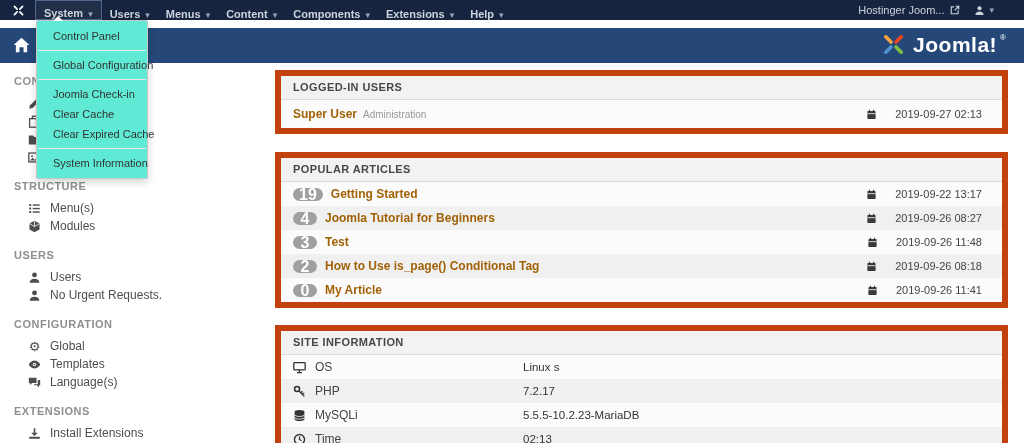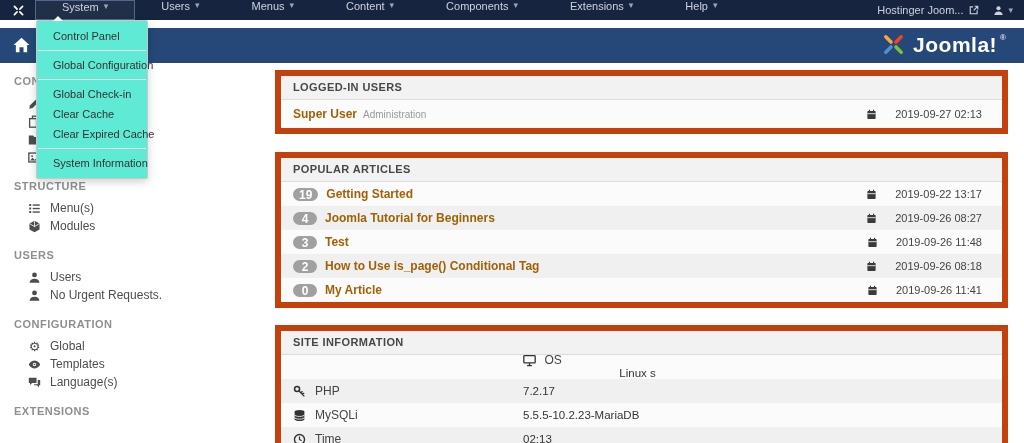--- a/index.html
+++ b/index.html
@@ -3,24 +3,24 @@
 <meta charset="utf-8">
 <style>
   * { margin:0; padding:0; box-sizing:border-box; }
   html,body { width:1024px; height:443px; overflow:hidden; background:#fff;
     font-family:"Liberation Sans","DejaVu Sans",sans-serif; }
 
   
   .topbar { position:absolute; left:0; top:0; width:1024px; height:20px;
     background:#162440; color:#cdd3dd; font-size:11px; display:flex; align-items:center; z-index:50; }
   .topbar .jmark { margin:0 10px 0 12px; display:flex; align-items:center; }
-  .tmenu { display:flex; align-items:flex-start; height:20px; padding:0 26px; cursor:pointer; color:#cdd3dd; }
+  .tmenu { display:flex; align-items:flex-end; height:20px; padding:0 8px; cursor:pointer; color:#cdd3dd;font-weight:bold; }
   .tmenu::after { content:"▾"; font-size:9px; margin-left:5px; color:#9aa6b8; }
   .tmenu.active { border:1px solid #50688f; height:20px; background:rgba(255,255,255,.05); }
-  .topbar-right { margin-left:auto; display:flex; align-items:center; gap:14px; padding-right:11px; }
+  .topbar-right { margin-left:auto; display:flex; align-items:center; gap:14px; padding-right:30px; }
   .site-link { display:flex; align-items:center; gap:6px; cursor:pointer; }
   .user-menu { display:flex; align-items:center; gap:4px; cursor:pointer; }
   .user-menu::after { content:"▾"; font-size:9px; color:#9aa6b8; }
 
   
   .navbar { position:absolute; left:0; top:28px; width:1024px; height:35px; background:#254878; z-index:10; }
   .home-btn { position:absolute; left:12px; top:8px; width:22px; height:20px; color:#fff; cursor:pointer; }
   .brand { position:absolute; right:14px; top:4px; display:flex; align-items:center; gap:7px; color:#fff; }
   .brand-text { font-size:21px; font-weight:bold; letter-spacing:.5px; }
   .brand-reg { font-size:8px; vertical-align:top; position:relative; top:-7px; left:-4px; }
@@ -51,21 +51,21 @@
     padding:0 12px; font-size:11px; font-weight:bold; color:#474747; letter-spacing:.4px; }
   .prow { display:flex; align-items:center; justify-content:space-between; padding:0 20px 0 12px; }
   .prow.alt { background:#f0f0f0; }
   .prow.lite { background:#fbfbfb; }
   .row24 { height:24px; }
   .row28 { height:28px; }
   .left-cell { display:flex; align-items:center; min-width:0; }
   .blink { color:#a16207; font-weight:bold; font-size:12px; text-decoration:none; cursor:pointer; white-space:nowrap; }
   .muted { color:#999; font-size:10px; margin-left:6px; }
   .badge { display:inline-block; min-width:24px; padding:2px 6px 1px; background:#a0a0a0; color:#fff;
-    border-radius:10px; font-size:12px; font-weight:bold; text-align:center; margin-right:8px; line-height:10px; }
+    border-radius:10px; font-size:16px; font-weight:bold; text-align:center; margin-right:8px; line-height:10px; }
   .date { display:flex; align-items:center; gap:18px; font-size:11px; color:#444; white-space:nowrap; }
   .date .ic { color:#3a3a3a; }
 
   .si-label { display:flex; align-items:center; width:230px; font-size:12px; color:#444; }
   .si-label .ic { margin-right:9px; color:#333; }
   .si-value { flex:1; font-size:11.5px; color:#333; text-align:left; }
 
   .ic { width:13px; height:13px; display:inline-block; }
   .ic svg { width:100%; height:100%; display:block; }
 </style>
@@ -146,21 +146,21 @@
     <span class="brand-text">Joomla!</span>
     <span class="brand-reg">®</span>
   </div>
 </div>
 
 <div class="dropdown">
   <span class="dd-item">Control Panel</span>
   <div class="dd-divider"></div>
   <span class="dd-item">Global Configuration</span>
   <div class="dd-divider"></div>
-  <span class="dd-item">Global Check-in</span>
+  <span class="dd-item">Joomla Check-in</span>
   <span class="dd-item">Clear Cache</span>
   <span class="dd-item">Clear Expired Cache</span>
   <div class="dd-divider"></div>
   <span class="dd-item">System Information</span>
 </div>
 
 <div class="sidebar">
 
   <div class="sb-section">
     <div class="sb-heading">CONTENT</div>
@@ -271,20 +271,29 @@
             <path d="M1 2h9.5v6.5H5L2.5 11V8.5H1z"></path>
             <path d="M12 5h3v6.5h-1.5V14L11 11.5H7.5V10h4.5z"></path>
           </svg>
         </span>
       <span>Language(s)</span>
     </div>
   </div>
 
   <div class="sb-section">
     <div class="sb-heading">EXTENSIONS</div>
+    <div class="sb-item">
+      <span class="ic">
+        <svg viewBox="0 0 16 16" fill="currentColor">
+            <path d="M7 1.5h2V7h3l-4 4.2L4 7h3z"></path>
+            <path d="M1.5 12h13v2.5h-13z"></path>
+          </svg>
+        </span>
+      <span>Install Extensions</span>
+    </div>
   </div>
 
 </div>
 
 <div class="panels">
 
   <div class="panel" style="margin-bottom:18px;">
     <div class="panel-header">LOGGED-IN USERS</div>
     <div class="prow row28 lite">
       <span class="left-cell">
@@ -389,21 +398,21 @@
             </svg>
           </span>
         <span>2019-09-26 11:41</span>
       </span>
     </div>
   </div>
 
   <div class="panel">
     <div class="panel-header">SITE INFORMATION</div>
 
-    <div class="prow row24 lite" style="justify-content:flex-end;flex-direction:column;">
+    <div class="prow row24 lite" style="justify-content:center;">
       <span class="si-label">
         <span class="ic">
           <svg viewBox="0 0 16 16">
               <rect x="1" y="2" width="14" height="9" rx="1" fill="none" stroke="currentColor" stroke-width="1.6"></rect>
               <path d="M5 14.2h6M8 11v3.2" stroke="currentColor" stroke-width="1.6"></path>
             </svg>
           </span>
         <span>OS</span>
       </span>
       <span class="si-value">Linux s</span>

